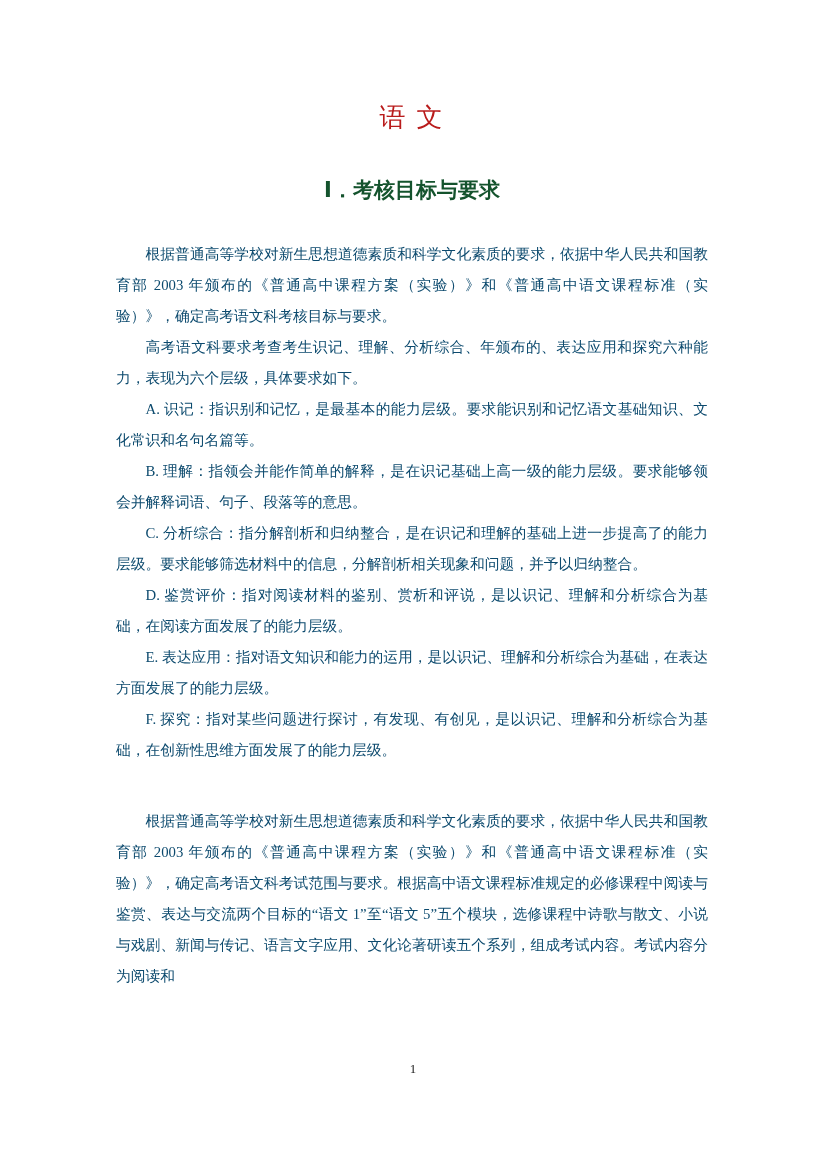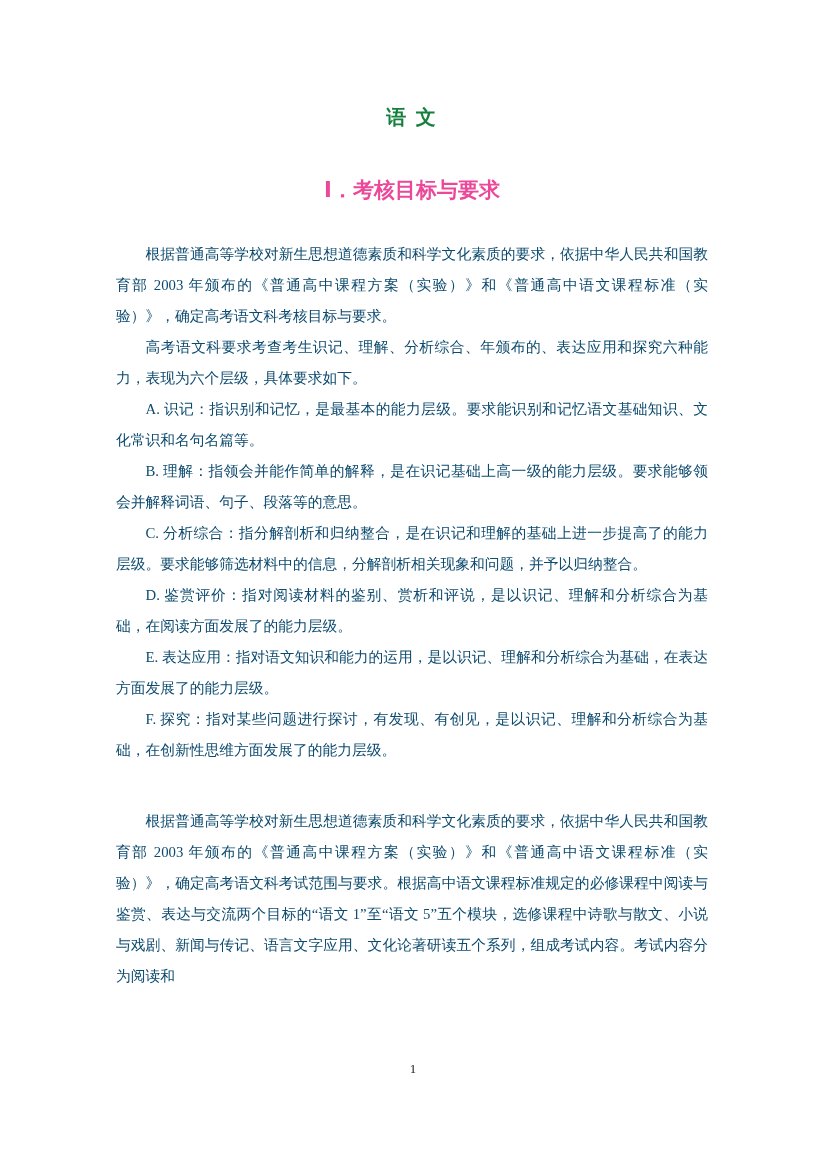--- a/index.html
+++ b/index.html
@@ -17,33 +17,33 @@
   .content {
     position: absolute;
     left: 116px;
     top: 0;
     width: 592px;
   }
   .doc-title {
     margin-top: 97px;
     text-align: center;
     font-family: "Liberation Sans", "DejaVu Sans", sans-serif;
-    font-weight: 700;
-    font-size: 20px;
+    font-weight: 400;
+    font-size: 26px;
     line-height: 40px;
     letter-spacing: 2px;
-    color: #15803d;
+    color: #b91c1c;
   }
   .section-heading {
     text-align: center;
     font-family: "Liberation Sans", "DejaVu Sans", sans-serif;
     font-weight: 700;
     font-size: 21px;
     line-height: 30px;
-    color: #ec4899;
+    color: #14532d;
   }
   .heading-1 { margin-top: 38px; }
   .heading-2 { margin-top: 13px; }
   .body-text { margin-top: 34px; }
   .body-text-2 { margin-top: 40px; }
   .body-text p {
     font-size: 14.75px;
     line-height: 31px;
     text-align: justify;
     text-justify: inter-ideograph;

